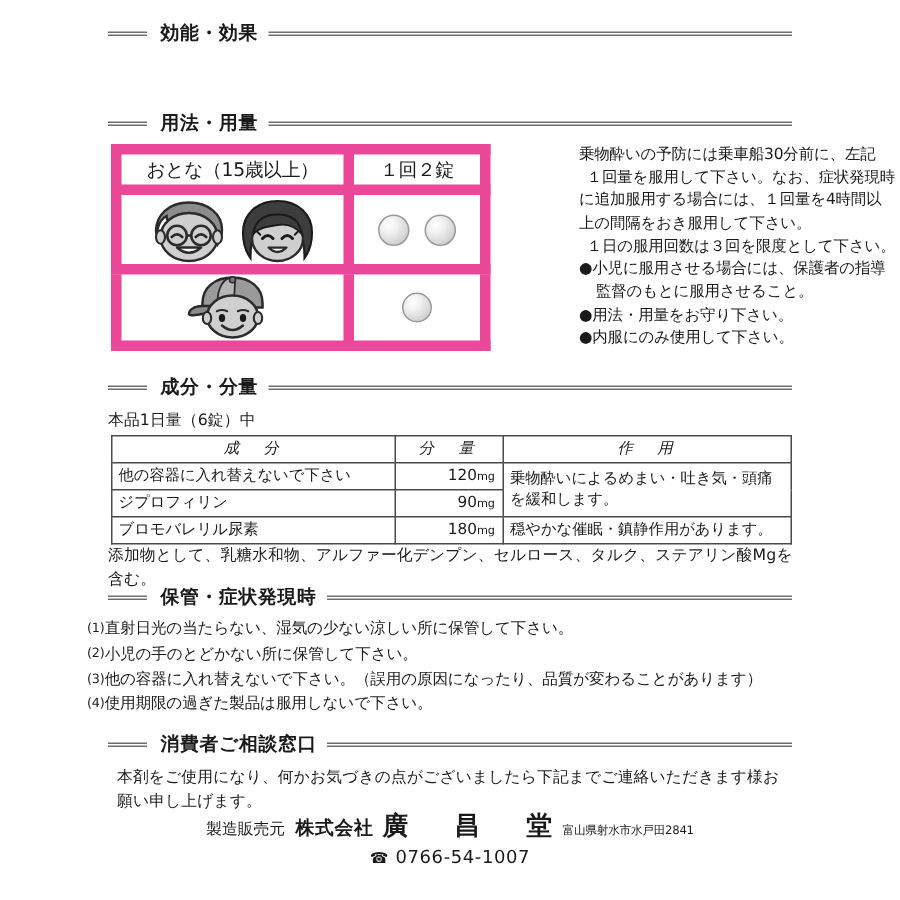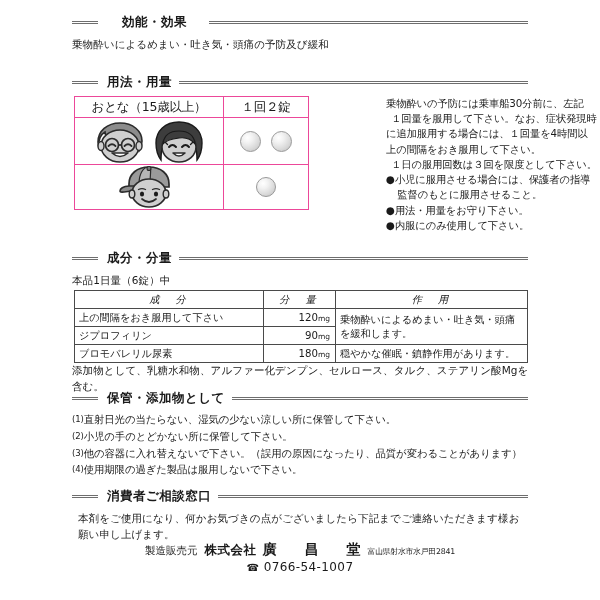--- a/index.html
+++ b/index.html
@@ -59,47 +59,47 @@
 
   .body-text {
     font-size: 10.5px;
     line-height: 1.55;
     letter-spacing: 0.1px;
   }
 
   
   .blk { position: absolute; }
 
-  #sec-efficacy      { left: 72px; top: 16px;  width: 456px; gap: 15px; }
+  #sec-efficacy      { left: 72px; top: 16px;  width: 456px; }
   #efficacy-text     { left: 72px; top: 36px;  width: 456px; }
 
   #sec-dosage        { left: 72px; top: 76px;  width: 456px; justify-content: center; }
   #dosage-wrap       { left: 74px; top: 96px;  width: 454px; }
 
   #sec-ingredients   { left: 72px; top: 252px; width: 456px; align-items: center; }
   #ingredients-lead  { left: 72px; top: 272px; width: 456px; }
   #ingredients-table { left: 74px; top: 290px; width: 454px; }
   #additives-text    { left: 72px; top: 362px; width: 460px; }
 
   #sec-storage       { left: 72px; top: 392px; width: 456px; }
-  #storage-list      { left: 72px; top: 412px; width: 460px; }
+  #storage-list      { left: 58px; top: 412px; width: 460px; }
 
   #sec-contact       { left: 72px; top: 490px; width: 456px; }
   #contact-text      { left: 78px; top: 510px; width: 450px; }
   #maker-block       { left: 72px; top: 540px; width: 456px; }
 
   
   table.dose {
     border-collapse: collapse;
     width: 232px;
     table-layout: fixed;
     float: left;
   }
   table.dose td {
-    border: 1px solid #ec4899;
+    border: 7px solid #ec4899;
     text-align: center;
     vertical-align: middle;
     padding: 0;
   }
   .dose-label {
     font-size: 12.5px;
     letter-spacing: -0.2px;
     padding: 2px 0 1px 0 !important;
     white-space: nowrap;
   }
@@ -187,21 +187,21 @@
   #maker-block { text-align: center; }
   .maker-line1 {
     font-size: 11px;
     white-space: nowrap;
     line-height: 1.35;
   }
   .maker-prefix { font-size: 10.5px; text-align: center; }
   .maker-corp { font-weight: bold; font-size: 12.5px; letter-spacing: 0.5px; }
   .maker-name {
     font-weight: bold;
-    font-size: 14px;
+    font-size: 17px;
     letter-spacing: 7px;
     padding-left: 6px;
   }
   .maker-addr { font-size: 7.8px; letter-spacing: -0.2px; }
   .maker-tel {
     font-size: 12px;
     letter-spacing: 0.4px;
     line-height: 1.45;
   }
   .tel-icon { font-size: 10px; }
@@ -214,21 +214,20 @@
 </head>
 <body>
 
 <div class="page">
 
   <div class="blk section-head" id="sec-efficacy">
     <span class="rule-left"></span>
     <span class="head-title">効能・効果</span>
     <span class="rule-right"></span>
   </div>
-  <div class="blk body-text" id="efficacy-text">乗物酔いによるめまい・吐き気・頭痛の予防及び緩和</div>
 
   <div class="blk section-head" id="sec-dosage">
     <span class="rule-left"></span>
     <span class="head-title">用法・用量</span>
     <span class="rule-right"></span>
   </div>
 
   <div class="blk" id="dosage-wrap">
 
     <table class="dose">
@@ -355,42 +354,42 @@
     <table class="ingr">
       <thead>
         <tr>
           <th class="c-name">成　分</th>
           <th class="c-amt">分　量</th>
           <th class="c-eff">作　用</th>
         </tr>
       </thead>
       <tbody>
         <tr>
-          <td class="c-name">上の間隔をおき服用して下さい</td>
+          <td class="c-name">他の容器に入れ替えないで下さい</td>
           <td class="c-amt"><span>120</span><span class="unit">mg</span></td>
           <td class="c-eff" rowspan="2">乗物酔いによるめまい・吐き気・頭痛を緩和します。</td>
         </tr>
         <tr>
           <td class="c-name">ジプロフィリン</td>
           <td class="c-amt"><span>90</span><span class="unit">mg</span></td>
         </tr>
         <tr>
           <td class="c-name">ブロモバレリル尿素</td>
           <td class="c-amt"><span>180</span><span class="unit">mg</span></td>
           <td class="c-eff">穏やかな催眠・鎮静作用があります。</td>
         </tr>
       </tbody>
     </table>
   </div>
 
   <div class="blk body-text" id="additives-text">添加物として、乳糖水和物、アルファー化デンプン、セルロース、タルク、ステアリン酸Mgを含む。</div>
 
   <div class="blk section-head" id="sec-storage">
     <span class="rule-left"></span>
-    <span class="head-title">保管・添加物として</span>
+    <span class="head-title">保管・症状発現時</span>
     <span class="rule-right"></span>
   </div>
 
   <div class="blk" id="storage-list">
     <p><span class="num">(1)</span><span>直射日光の当たらない、湿気の少ない涼しい所に保管して下さい。</span></p>
     <p><span class="num">(2)</span><span>小児の手のとどかない所に保管して下さい。</span></p>
     <p><span class="num">(3)</span><span>他の容器に入れ替えないで下さい。（誤用の原因になったり、品質が変わることがあります）</span></p>
     <p><span class="num">(4)</span><span>使用期限の過ぎた製品は服用しないで下さい。</span></p>
   </div>
 

